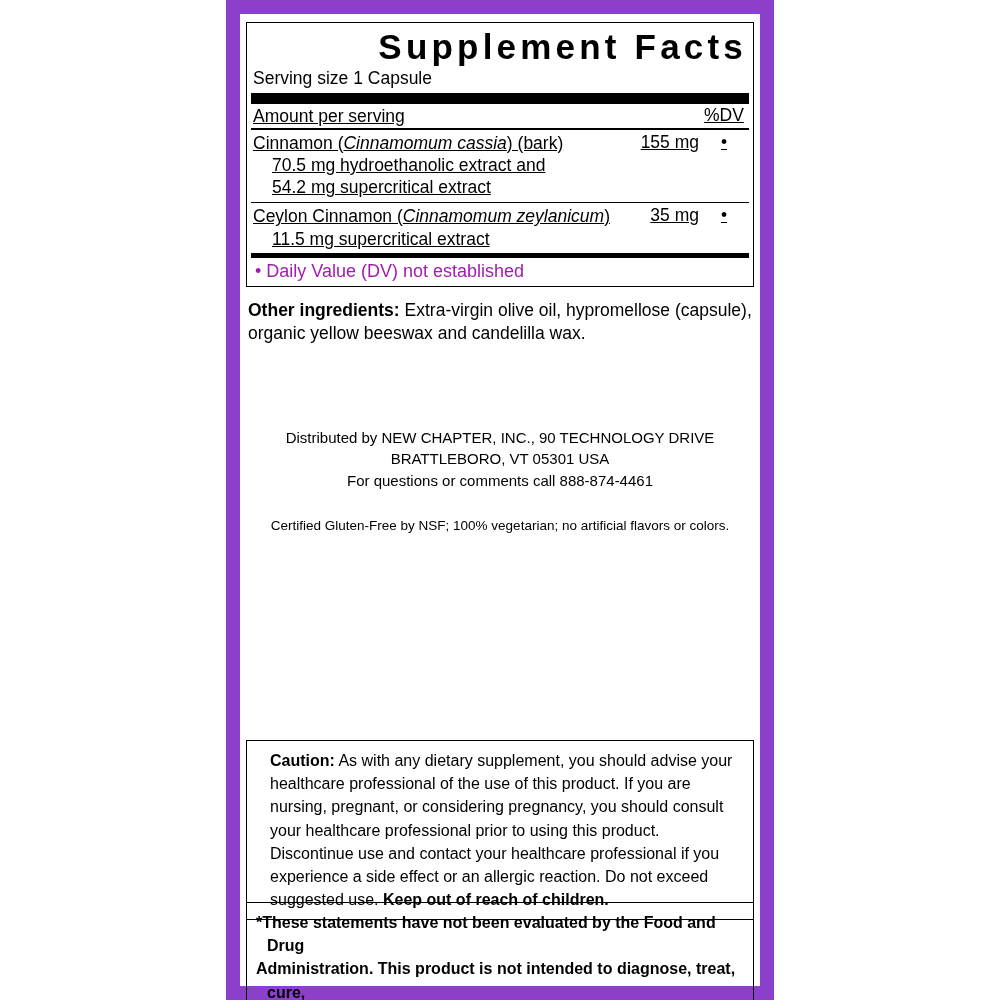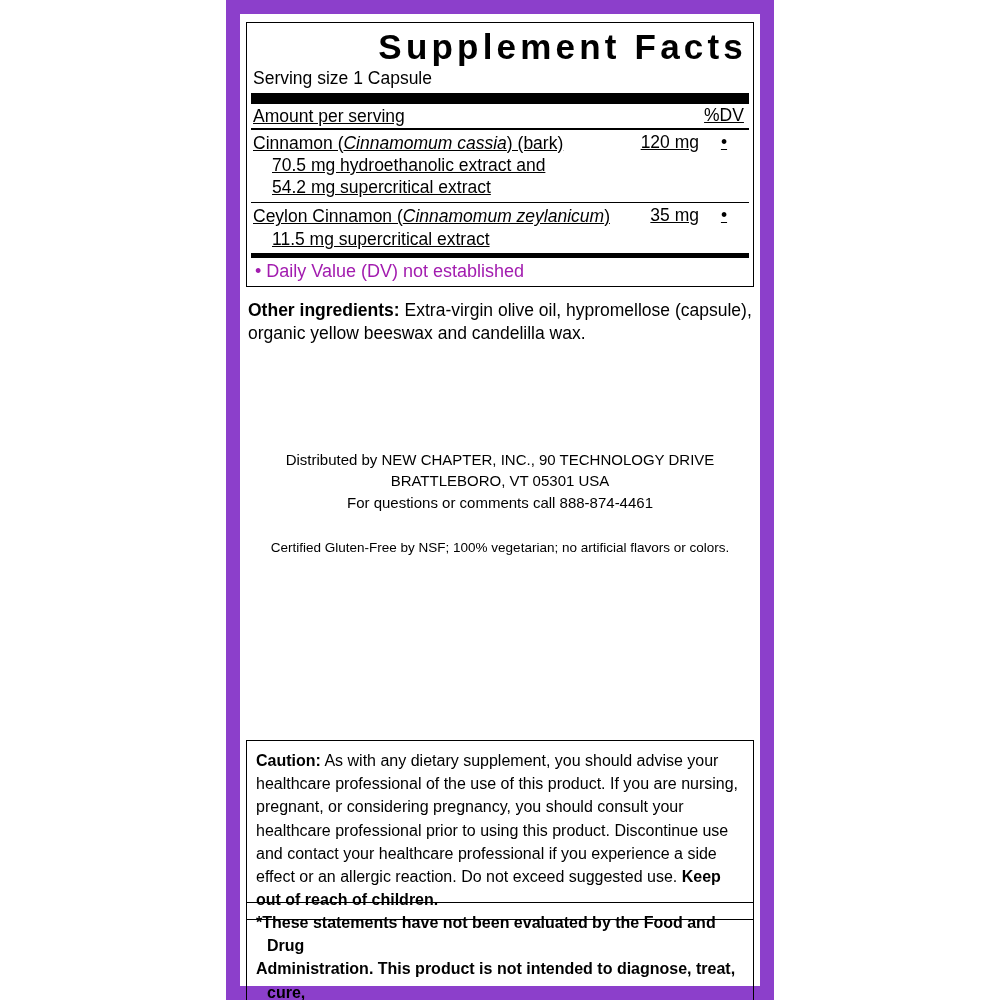--- a/index.html
+++ b/index.html
@@ -124,39 +124,39 @@
     padding: 12px 2px 0 2px;
   }
   .other-ing b { font-weight: bold; margin-top: 9px; }
 
   
   .dist {
     text-align: center;
     font-size: 15px;
     line-height: 1.42;
     color: #000;
-    margin-top: 104px;
+    margin-top: 82px;
   }
   .dist .phone { margin-top: 1px; }
   .certified {
     text-align: center;
     font-size: 13.5px;
     color: #000;
     margin-top: 26px;
   }
 
   
   .caution-box {
     position: absolute;
     left: 0px;
     top: 718px;
     width: 508px;
     border: 1.5px solid #000;
     box-sizing: border-box;
-    padding: 8px 10px 8px 9px;
+    padding: 8px 10px 8px 23px;
     font-size: 16px;
     line-height: 1.45;
     color: #000;
   }
   .caution-box b { font-weight: bold; }
 
   
   .disclaimer-box {
     position: absolute;
     left: 0px;
@@ -197,21 +197,21 @@
       </div>
 
       <div class="rule-thin"></div>
 
       <div class="sf-row">
         <div class="col-name">
           <span class="ingredient-name"><span>Cinnamon (</span><em>Cinnamomum cassia</em><span>) (bark)</span></span>
           <div class="sub">70.5 mg hydroethanolic extract and</div>
           <div class="sub">54.2 mg supercritical extract</div>
         </div>
-        <div class="col-amt">120 mg</div>
+        <div class="col-amt">155 mg</div>
         <div class="col-dv">•</div>
       </div>
 
       <div class="rule-thin"></div>
 
       <div class="sf-row">
         <div class="col-name">
           <span class="ingredient-name"><span>Ceylon Cinnamon (</span><em>Cinnamomum zeylanicum</em><span>)</span></span>
           <div class="sub">11.5 mg supercritical extract</div>
         </div>

